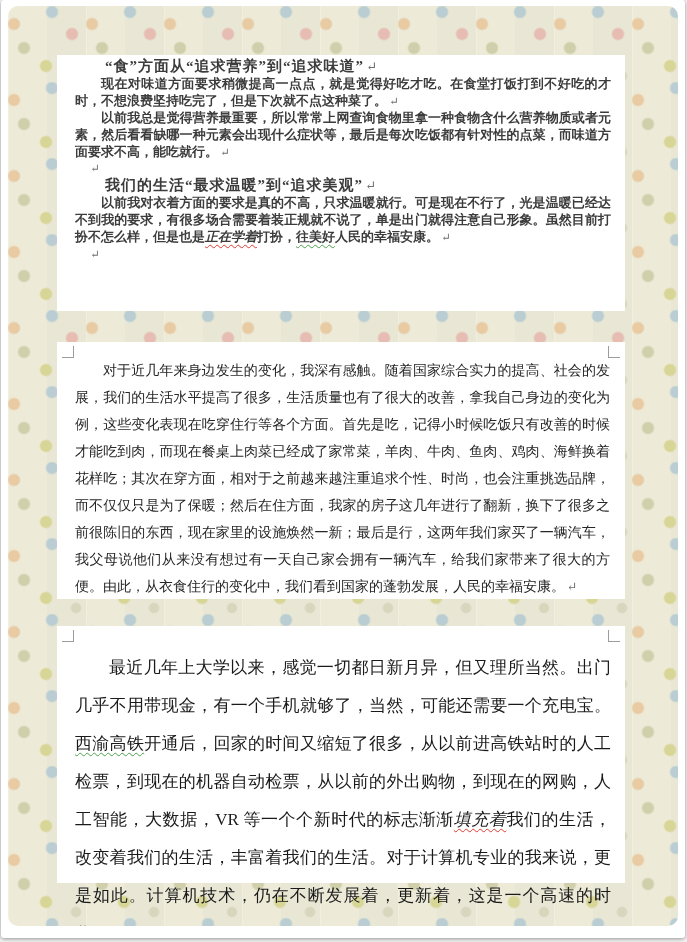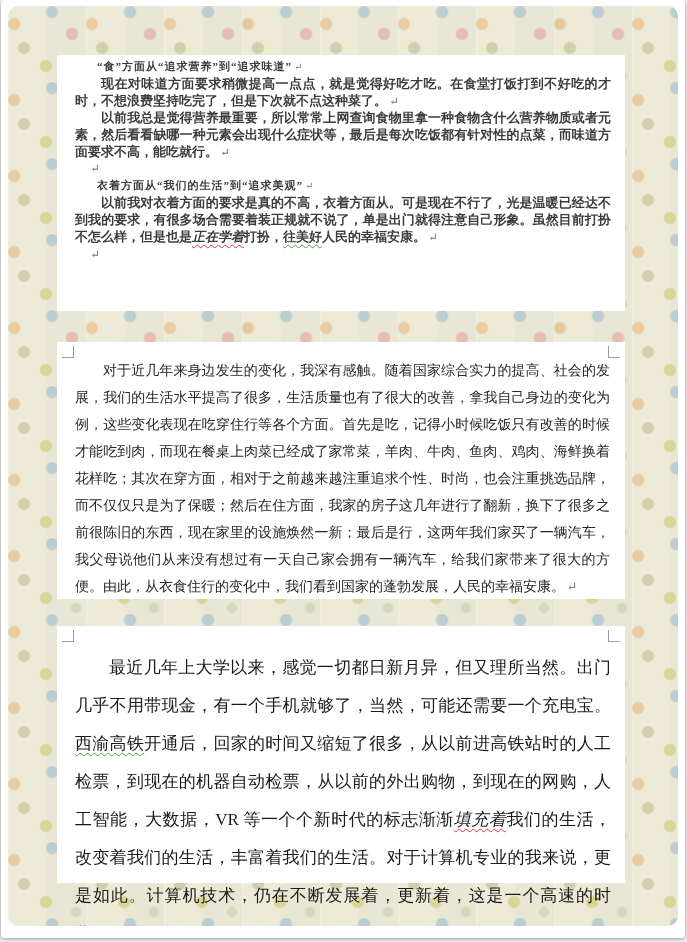--- a/index.html
+++ b/index.html
@@ -21,43 +21,43 @@
   .panel{position:absolute;background:#ffffff;box-sizing:border-box;}
   .panel1{left:49px;top:49px;width:568px;height:256px;padding:3px 14px 0 18px;
           font-size:13px;line-height:16.9px;font-weight:700;color:#3c3c3c;}
   .panel2{left:49px;top:336px;width:568px;height:257px;padding:15px 15px 0 18px;
           font-size:14px;line-height:27px;color:#262626;}
   .panel3{left:49px;top:620px;width:568px;height:257px;padding:23px 14px 0 18px;
           font-size:17px;line-height:38px;color:#1a1a1a;}
   .blk{margin:0;text-align:justify;text-indent:2em;}
   .blank{text-indent:1em;}
   .heading{font-weight:700;}
-  .panel1 .heading{font-size:11px;letter-spacing:1px;}
+  .panel1 .heading{font-size:15px;letter-spacing:1px;}
   .pilcrow{color:#6f6f6f;font-weight:400;font-size:88%;letter-spacing:0;padding-left:2px;}
   .m-red{text-decoration:underline;text-decoration-style:wavy;text-decoration-color:#e03a2f;
          text-decoration-thickness:1px;text-underline-offset:3px;font-style:italic;}
   .m-green{text-decoration:underline;text-decoration-style:wavy;text-decoration-color:#4ba14b;
          text-decoration-thickness:1px;text-underline-offset:3px;}
   .cm{position:absolute;width:11px;height:11px;top:4px;}
   .cm-tl{left:5px;border-right:1px solid #9c9c9c;border-bottom:1px solid #9c9c9c;}
   .cm-tr{right:5px;border-left:1px solid #9c9c9c;border-bottom:1px solid #9c9c9c;}
 </style>
 </head>
 <body>
 
 <div class="screen">
   <div class="photo">
     <div class="bg">
       <section class="panel panel1">
           <p class="blk heading"><span>“食”方面从“追求营养”到“追求味道”</span><span class="pilcrow">↵</span></p>
           <p class="blk para"><span>现在对味道方面要求稍微提高一点点，就是觉得好吃才吃。在食堂打饭打到不好吃的才时，不想浪费坚持吃完了，但是下次就不点这种菜了。</span><span class="pilcrow">↵</span></p>
           <p class="blk para"><span>以前我总是觉得营养最重要，所以常常上网查询食物里拿一种食物含什么营养物质或者元素，然后看看缺哪一种元素会出现什么症状等，最后是每次吃饭都有针对性的点菜，而味道方面要求不高，能吃就行。</span><span class="pilcrow">↵</span></p>
           <p class="blk blank"><span class="pilcrow">↵</span></p>
-          <p class="blk heading"><span>衣着方面从“我们的生活”到“追求美观”</span><span class="pilcrow">↵</span></p>
-          <p class="blk para"><span>以前我对衣着方面的要求是真的不高，衣着方面从。可是现在不行了，光是温暖已经达不到我的要求，有很多场合需要着装正规就不说了，单是出门就得注意自己形象。虽然目前打扮不怎么样，但是也是</span><span class="m-red">正在学着</span><span>打扮，</span><span class="m-green">往美好</span><span>人民的幸福安康。</span><span class="pilcrow">↵</span></p>
+          <p class="blk heading"><span>我们的生活“最求温暖”到“追求美观”</span><span class="pilcrow">↵</span></p>
+          <p class="blk para"><span>以前我对衣着方面的要求是真的不高，只求温暖就行。可是现在不行了，光是温暖已经达不到我的要求，有很多场合需要着装正规就不说了，单是出门就得注意自己形象。虽然目前打扮不怎么样，但是也是</span><span class="m-red">正在学着</span><span>打扮，</span><span class="m-green">往美好</span><span>人民的幸福安康。</span><span class="pilcrow">↵</span></p>
           <p class="blk blank"><span class="pilcrow">↵</span></p>
         </section>
       <section class="panel panel2">
         <span class="cm cm-tl"></span>
         <span class="cm cm-tr"></span>
       <p class="blk para"><span>对于近几年来身边发生的变化，我深有感触。随着国家综合实力的提高、社会的发展，我们的生活水平提高了很多，生活质量也有了很大的改善，拿我自己身边的变化为例，这些变化表现在吃穿住行等各个方面。首先是吃，记得小时候吃饭只有改善的时候才能吃到肉，而现在餐桌上肉菜已经成了家常菜，羊肉、牛肉、鱼肉、鸡肉、海鲜换着花样吃；其次在穿方面，相对于之前越来越注重追求个性、时尚，也会注重挑选品牌，而不仅仅只是为了保暖；然后在住方面，我家的房子这几年进行了翻新，换下了很多之前很陈旧的东西，现在家里的设施焕然一新；最后是行，这两年我们家买了一辆汽车，我父母说他们从来没有想过有一天自己家会拥有一辆汽车，给我们家带来了很大的方便。由此，从衣食住行的变化中，我们看到国家的蓬勃发展，人民的幸福安康。</span><span class="pilcrow">↵</span></p>
         </section>
       <section class="panel panel3">
         <span class="cm cm-tl"></span>
         <span class="cm cm-tr"></span>

